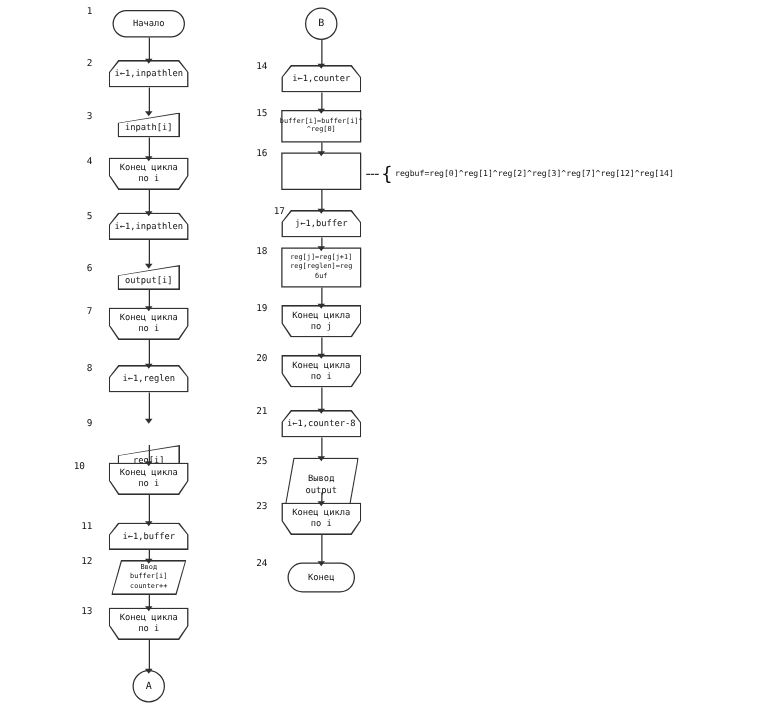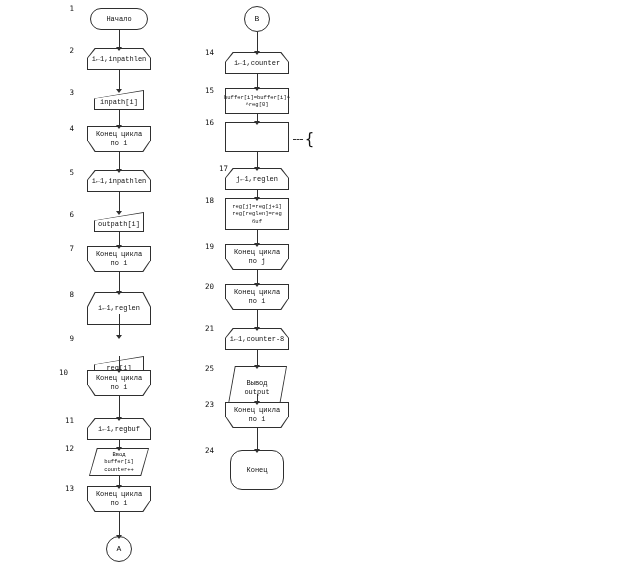--- a/index.html
+++ b/index.html
@@ -12,21 +12,21 @@
   .term{border-radius:12px}
   .circle{border-radius:50%}
   .clip{background:#2f2f2f}
   .clip .fill{position:absolute;inset:1px;background:#fff;display:block}
   .loop-begin,.loop-begin .fill{clip-path:polygon(12% 0,88% 0,100% 45%,100% 100%,0 100%,0 45%)}
   .loop-end,.loop-end .fill{clip-path:polygon(0 0,100% 0,100% 55%,88% 100%,12% 100%,0 55%)}
   .card,.card .fill{clip-path:polygon(0 42%,100% 0,100% 100%,0 100%)}
   .para,.para .fill{clip-path:polygon(13% 0,100% 0,87% 100%,0 100%)}
   .lbl{
     position:absolute;inset:0;z-index:2;display:flex;align-items:center;justify-content:center;
-    text-align:center;white-space:pre-line;font-size:7px;line-height:1.25;color:#111;font-family:Liberation Mono, monospace;
+    text-align:center;white-space:pre-line;font-size:7px;line-height:1.25;color:#111;
   }
   .card .lbl{padding-top:4px}
   .small .lbl{font-size:5.5px;line-height:1.3}
   .circle .lbl{font-size:8px}
   .num{position:absolute;width:16px;text-align:right;font-size:7.5px;color:#111}
   .arr{position:absolute;width:0;border-left:1px solid #2f2f2f}
   .arr::after{
     content:"";position:absolute;left:-4px;bottom:-3px;width:0;height:0;
     border-left:3.5px solid transparent;border-right:3.5px solid transparent;border-top:4px solid #2f2f2f;
   }
@@ -69,43 +69,43 @@
     <i class="fill"></i>
     <span class="lbl">Конец цикла
 по i</span>
   </div>
   <div class="node clip loop-begin" style="left:87px;top:170px;width:64px;height:22px">
     <i class="fill"></i>
     <span class="lbl">i←1,inpathlen</span>
   </div>
   <div class="node clip card" style="left:94px;top:212px;width:50px;height:20px">
     <i class="fill"></i>
-    <span class="lbl">outpath[i]</span>
+    <span class="lbl">output[i]</span>
   </div>
   <div class="node clip loop-end" style="left:87px;top:246px;width:64px;height:26px">
     <i class="fill"></i>
     <span class="lbl">Конец цикла
 по i</span>
   </div>
-  <div class="node clip loop-begin" style="left:87px;top:292px;width:64px;height:33px">
+  <div class="node clip loop-begin" style="left:87px;top:292px;width:64px;height:22px">
     <i class="fill"></i>
     <span class="lbl">i←1,reglen</span>
   </div>
   <div class="node clip card" style="left:94px;top:356px;width:50px;height:20px">
     <i class="fill"></i>
     <span class="lbl">reg[i]</span>
   </div>
   <div class="node clip loop-end" style="left:87px;top:370px;width:64px;height:26px">
     <i class="fill"></i>
     <span class="lbl">Конец цикла
 по i</span>
   </div>
   <div class="node clip loop-begin" style="left:87px;top:418px;width:64px;height:22px">
     <i class="fill"></i>
-    <span class="lbl">i←1,regbuf</span>
+    <span class="lbl">i←1,buffer</span>
   </div>
   <div class="node clip para small" style="left:89px;top:448px;width:60px;height:28px">
     <i class="fill"></i>
     <span class="lbl">Ввод
 buffer[i]
 counter++</span>
   </div>
   <div class="node clip loop-end" style="left:87px;top:486px;width:64px;height:26px">
     <i class="fill"></i>
     <span class="lbl">Конец цикла
@@ -150,21 +150,21 @@
   </div>
   <div class="node simple small" style="left:225px;top:88px;width:64px;height:26px">
     <span class="lbl">buffer[i]=buffer[i]^
 ^reg[0]</span>
   </div>
   <div class="node simple" style="left:225px;top:122px;width:64px;height:30px">
     <span class="lbl"></span>
   </div>
   <div class="node clip loop-begin" style="left:225px;top:168px;width:64px;height:22px">
     <i class="fill"></i>
-    <span class="lbl">j←1,reglen</span>
+    <span class="lbl">j←1,buffer</span>
   </div>
   <div class="node simple small" style="left:225px;top:198px;width:64px;height:32px">
     <span class="lbl">reg[j]=reg[j+1]
 reg[reglen]=reg
 бuf</span>
   </div>
   <div class="node clip loop-end" style="left:225px;top:244px;width:64px;height:26px">
     <i class="fill"></i>
     <span class="lbl">Конец цикла
 по j</span>
@@ -181,34 +181,35 @@
   <div class="node clip para" style="left:227px;top:366px;width:60px;height:44px">
     <i class="fill"></i>
     <span class="lbl">Вывод
 output</span>
   </div>
   <div class="node clip loop-end" style="left:225px;top:402px;width:64px;height:26px">
     <i class="fill"></i>
     <span class="lbl">Конец цикла
 по i</span>
   </div>
-  <div class="node simple term" style="left:230px;top:450px;width:54px;height:40px">
+  <div class="node simple term" style="left:230px;top:450px;width:54px;height:24px">
     <span class="lbl">Конец</span>
   </div>
 
   <i class="arr" style="left:257px;top:32px;height:20px"></i>
   <i class="arr" style="left:257px;top:74px;height:14px"></i>
   <i class="arr" style="left:257px;top:114px;height:8px"></i>
   <i class="arr" style="left:257px;top:152px;height:16px"></i>
   <i class="arr" style="left:257px;top:190px;height:8px"></i>
   <i class="arr" style="left:257px;top:230px;height:14px"></i>
   <i class="arr" style="left:257px;top:270px;height:14px"></i>
   <i class="arr" style="left:257px;top:310px;height:18px"></i>
   <i class="arr" style="left:257px;top:350px;height:16px"></i>
   <i class="arr" style="left:257px;top:394px;height:8px"></i>
   <i class="arr" style="left:257px;top:428px;height:22px"></i>
 
   <div class="annot" style="left:293px;top:131px;height:16px">
     <i class="annot-dash"></i>
     <span class="annot-brace">{</span>
+    <span class="annot-text">regbuf=reg[0]^reg[1]^reg[2]^reg[3]^reg[7]^reg[12]^reg[14]</span>
   </div>
 
 </div>
 
 </body></html>

